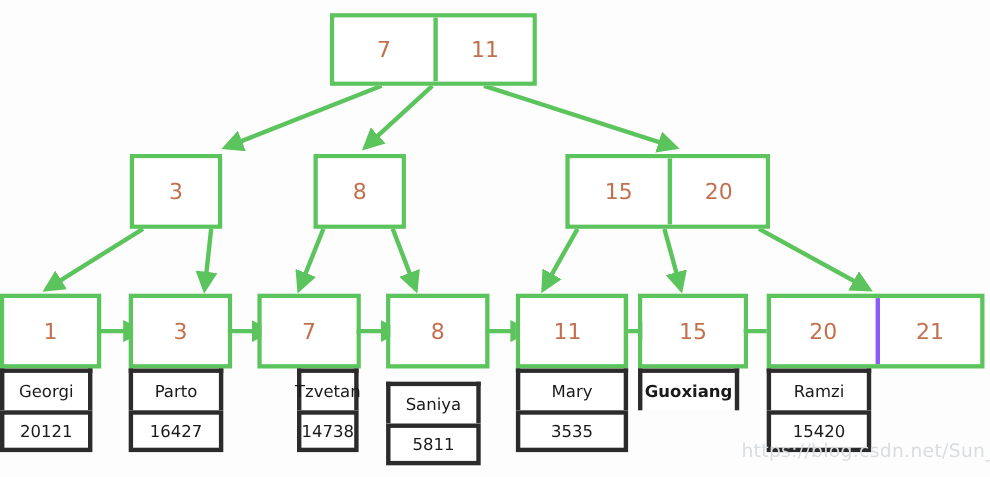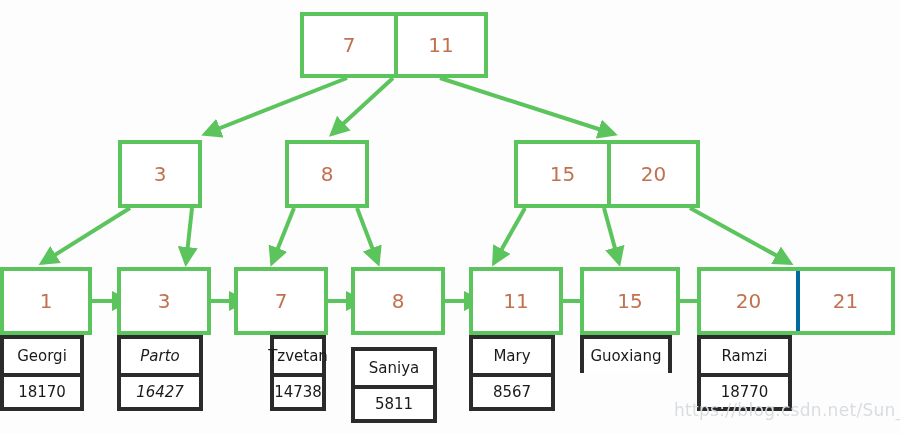--- a/index.html
+++ b/index.html
@@ -61,21 +61,21 @@
     box-sizing: border-box;
     display: flex;
     align-items: center;
     justify-content: center;
     color: #c2714f;
     font-size: 20px;
     height: 60px;
     background: #ffffff;
   }
   .leaf .keyrow .kcell + .kcell {
-    border-left: 4px solid #0369a1;
+    border-left: 4px solid #8b5cf6;
   }
   .leaf .datarow {
     display: flex;
     box-sizing: border-box;
   }
   .leaf .datacol {
     box-sizing: border-box;
     display: flex;
     flex-direction: column;
     justify-content: flex-end;
@@ -165,31 +165,31 @@
     <div class="cell" style="width:50%;">20</div>
   </div>
 
   <div class="leaf" style="left:0px; top:267px;">
     <div class="keyrow">
       <div class="kcell" style="width:84px;">1</div>
     </div>
     <div class="datarow">
       <div class="datacol" style="width:84px;">
         <div class="dcell">Georgi</div>
-        <div class="dcell last">18170</div>
+        <div class="dcell last">20121</div>
       </div>
     </div>
   </div>
 
   <div class="leaf" style="left:117px; top:267px;">
     <div class="keyrow">
       <div class="kcell" style="width:86px;">3</div>
     </div>
     <div class="datarow">
-      <div class="datacol" style="width:86px;font-style:italic;">
+      <div class="datacol" style="width:86px;">
         <div class="dcell">Parto</div>
         <div class="dcell last">16427</div>
       </div>
     </div>
   </div>
 
   <div class="leaf" style="left:234px; top:267px;">
     <div class="keyrow">
       <div class="kcell" style="width:86px;">7</div>
     </div>
@@ -211,46 +211,46 @@
         <div class="dcell last">5811</div>
       </div>
     </div>
   </div>
 
   <div class="leaf" style="left:469px; top:267px;">
     <div class="keyrow">
       <div class="kcell" style="width:86px;">11</div>
     </div>
     <div class="datarow">
-      <div class="datacol" style="width:86px;">
+      <div class="datacol" style="width:102px;">
         <div class="dcell">Mary</div>
-        <div class="dcell last">8567</div>
+        <div class="dcell last">3535</div>
       </div>
     </div>
   </div>
 
   <div class="leaf" style="left:580px; top:267px;">
     <div class="keyrow">
       <div class="kcell" style="width:92px;">15</div>
     </div>
     <div class="datarow">
-      <div class="datacol" style="width:92px;">
+      <div class="datacol" style="width:92px;font-weight:bold;">
         <div class="dcell">Guoxiang</div>
       </div>
     </div>
   </div>
 
   <div class="leaf" style="left:697px; top:267px;">
     <div class="keyrow">
       <div class="kcell" style="width:95px;">20</div>
       <div class="kcell" style="width:95px;">21</div>
     </div>
     <div class="datarow">
       <div class="datacol" style="width:95px;">
         <div class="dcell">Ramzi</div>
-        <div class="dcell last">18770</div>
+        <div class="dcell last">15420</div>
       </div>
     </div>
   </div>
 
   <div class="watermark" style="left:674px; top:400px;">https://blog.csdn.net/Sun__ltyy</div>
 
 </div>
 
 </body></html>

